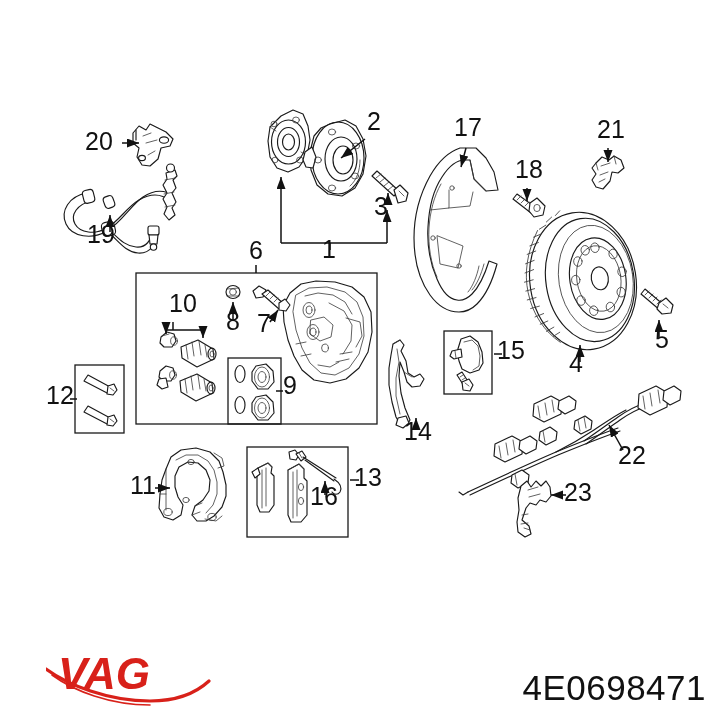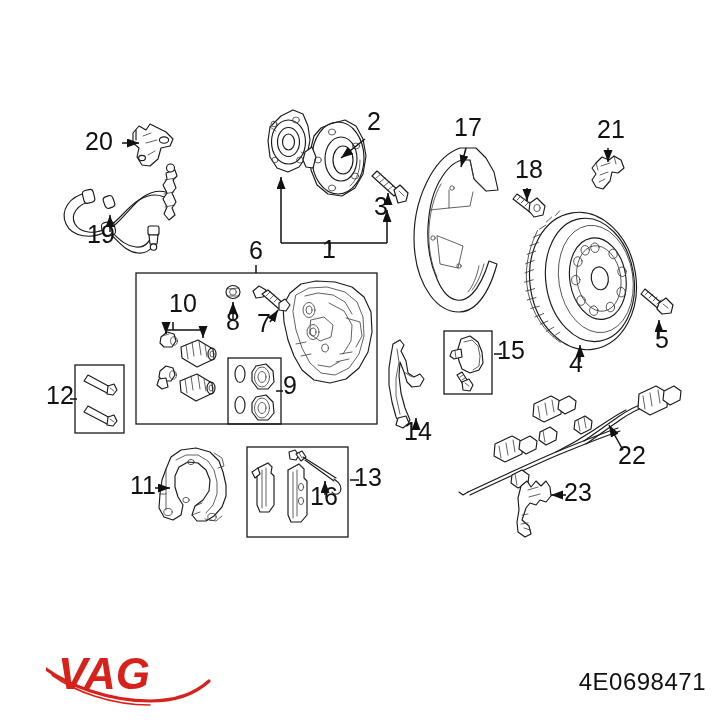--- a/index.html
+++ b/index.html
@@ -71,21 +71,21 @@
     left: 46px;
     top: 645px;
     width: 190px;
     height: 62px;
   }
   #footer-partno {
     position: absolute;
     right: 14px;
     top: 668px;
     font-family: "Liberation Sans", sans-serif;
-    font-size: 24px;
+    font-size: 35px;
     letter-spacing: 0.5px;
     color: #111111;
     white-space: nowrap;
   }
 </style>
 </head>
 <body>
 
 <div id="page">
 

